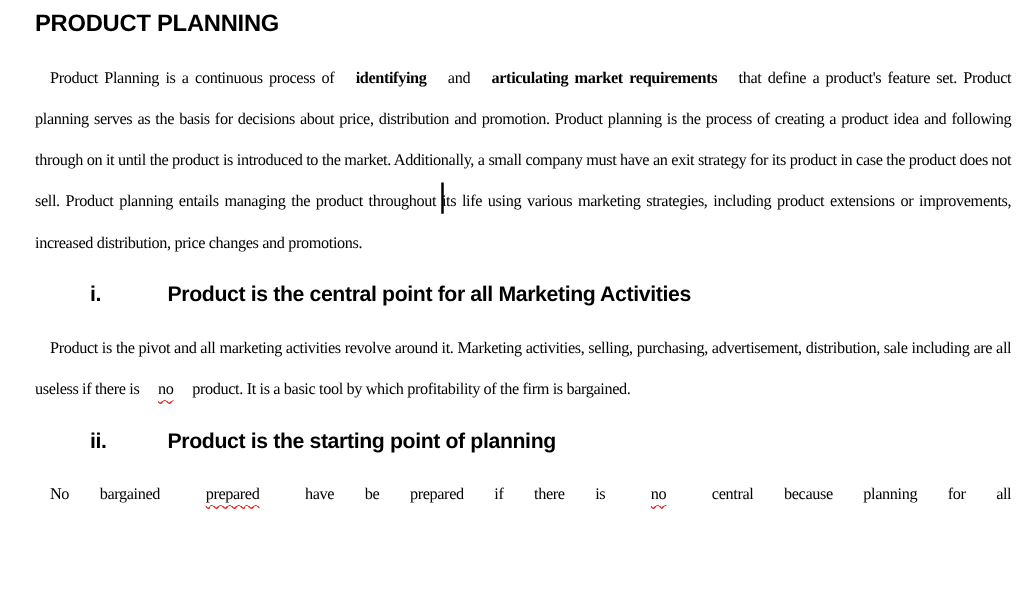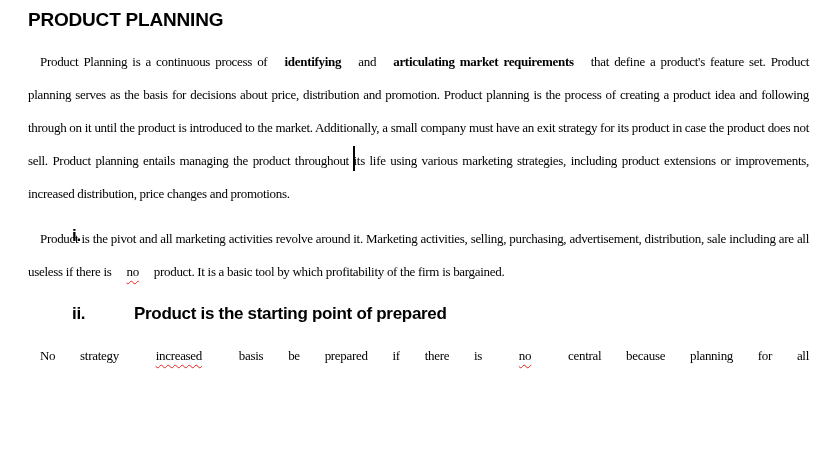--- a/index.html
+++ b/index.html
@@ -71,26 +71,27 @@
 <body>
 
 <div class="page">
 
   <h1 class="doc-title">PRODUCT PLANNING</h1>
 
   <p class="para"><span>Product Planning is a continuous process of </span><span class="bold">identifying</span><span> and </span><span class="bold">articulating market requirements</span><span> that define a product's feature set. Product planning serves as the basis for decisions about price, distribution and promotion. Product planning is the process of creating a product idea and following through on it until the product is introduced to the market. Additionally, a small company must have an exit strategy for its product in case the product does not sell. Product planning entails managing the product throughout its life using various marketing strategies, including product extensions or improvements, increased distribution, price changes and promotions.</span></p>
 
   <div class="list-heading">
     <span class="num">i.</span>
+    <span class="list-text">Product is the central point for all Marketing Activities</span>
   </div>
 
   <p class="para"><span>Product is the pivot and all marketing activities revolve around it. Marketing activities, selling, purchasing, advertisement, distribution, sale including are all useless if there is </span><span class="squiggle">no</span><span> product. It is a basic tool by which profitability of the firm is bargained.</span></p>
 
   <div class="list-heading">
     <span class="num">ii.</span>
-    <span class="list-text">Product is the starting point of prepared</span>
+    <span class="list-text">Product is the starting point of planning</span>
   </div>
 
-  <p class="para cut-line"><span>No strategy </span><span class="squiggle">increased</span><span> basis be prepared if there is </span><span class="squiggle">no</span><span> central because planning for all</span></p>
+  <p class="para cut-line"><span>No bargained </span><span class="squiggle">prepared</span><span> have be prepared if there is </span><span class="squiggle">no</span><span> central because planning for all</span></p>
 
   <div class="caret"></div>
 
 </div>
 
 </body></html>

